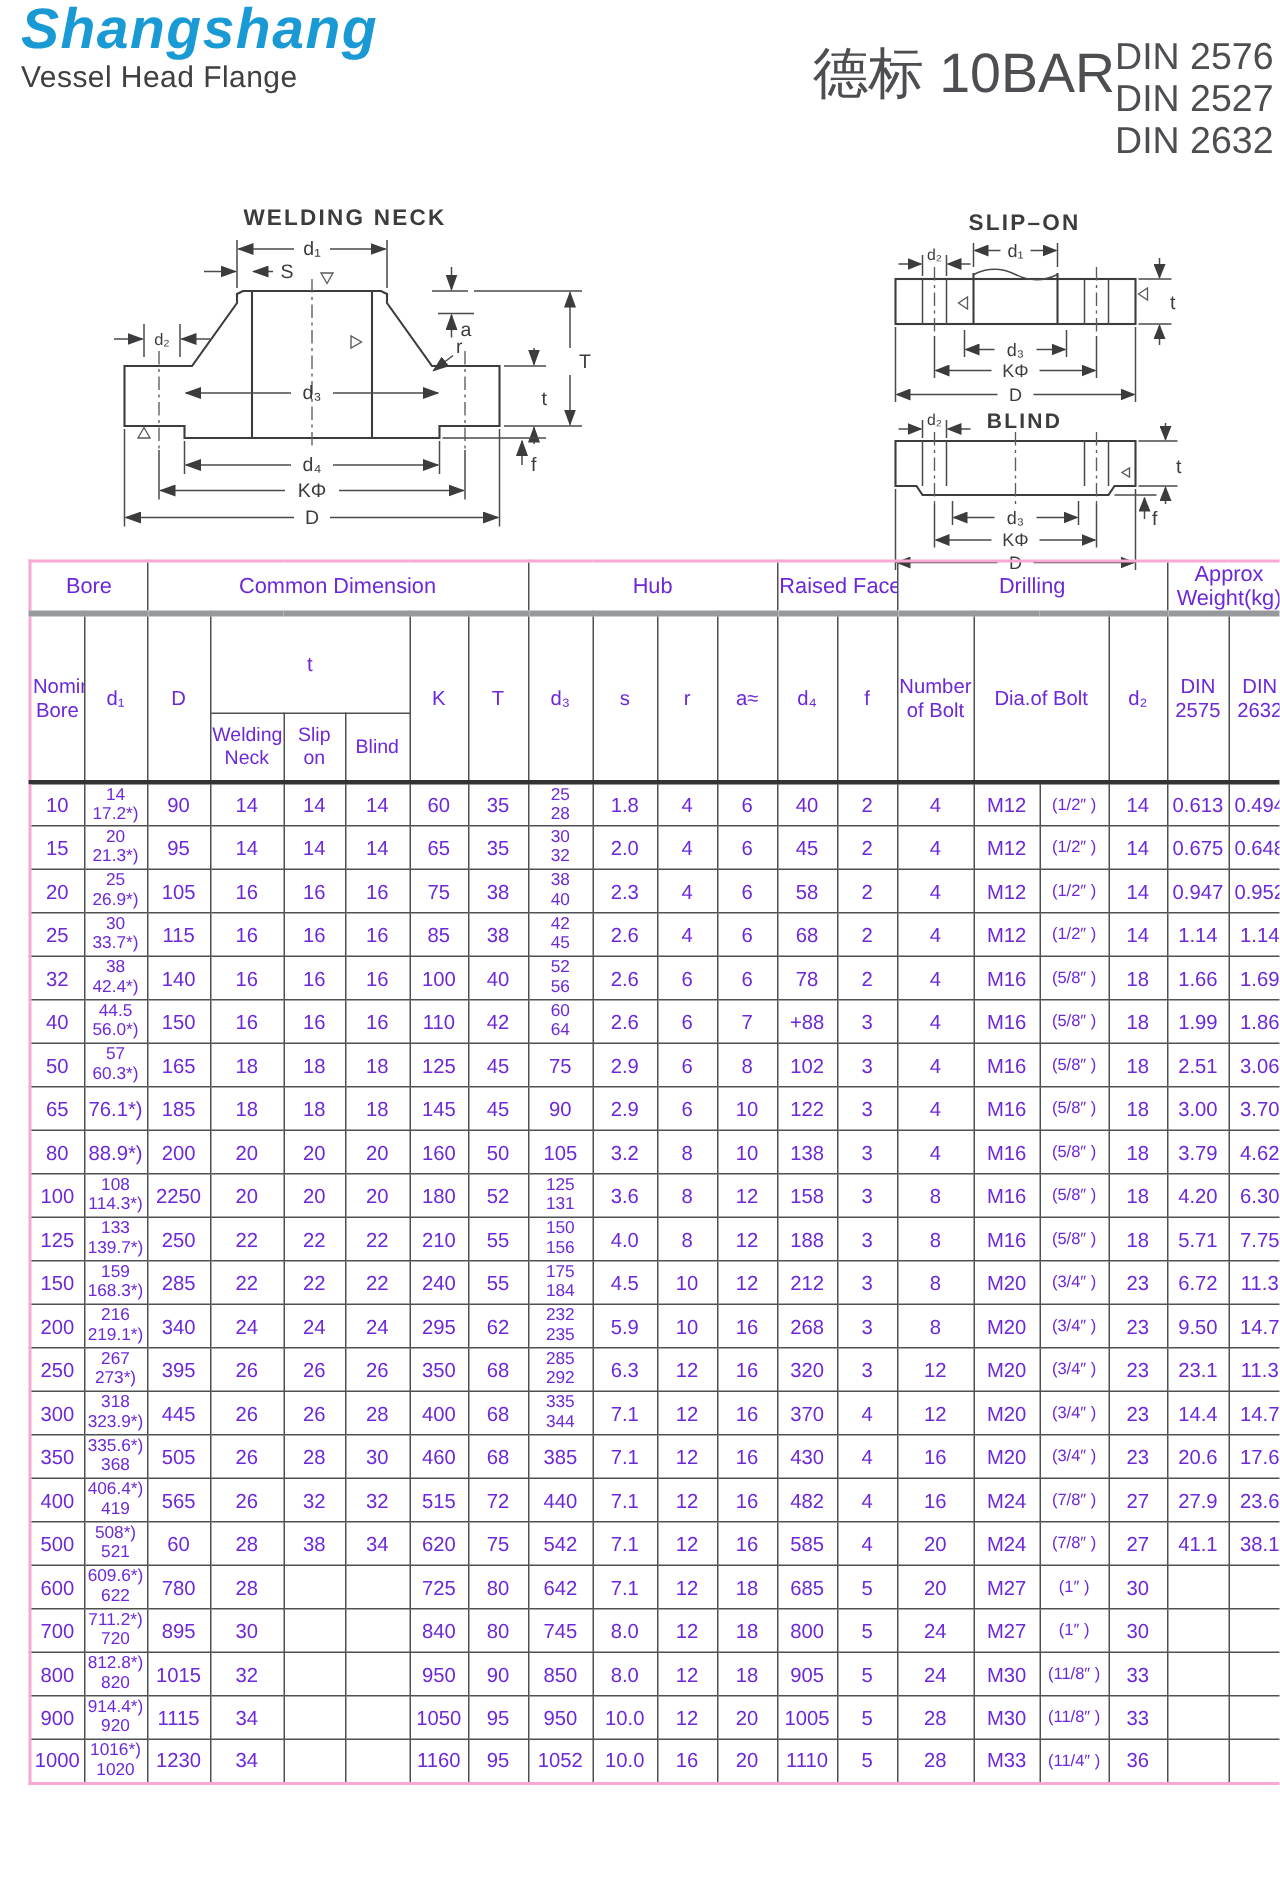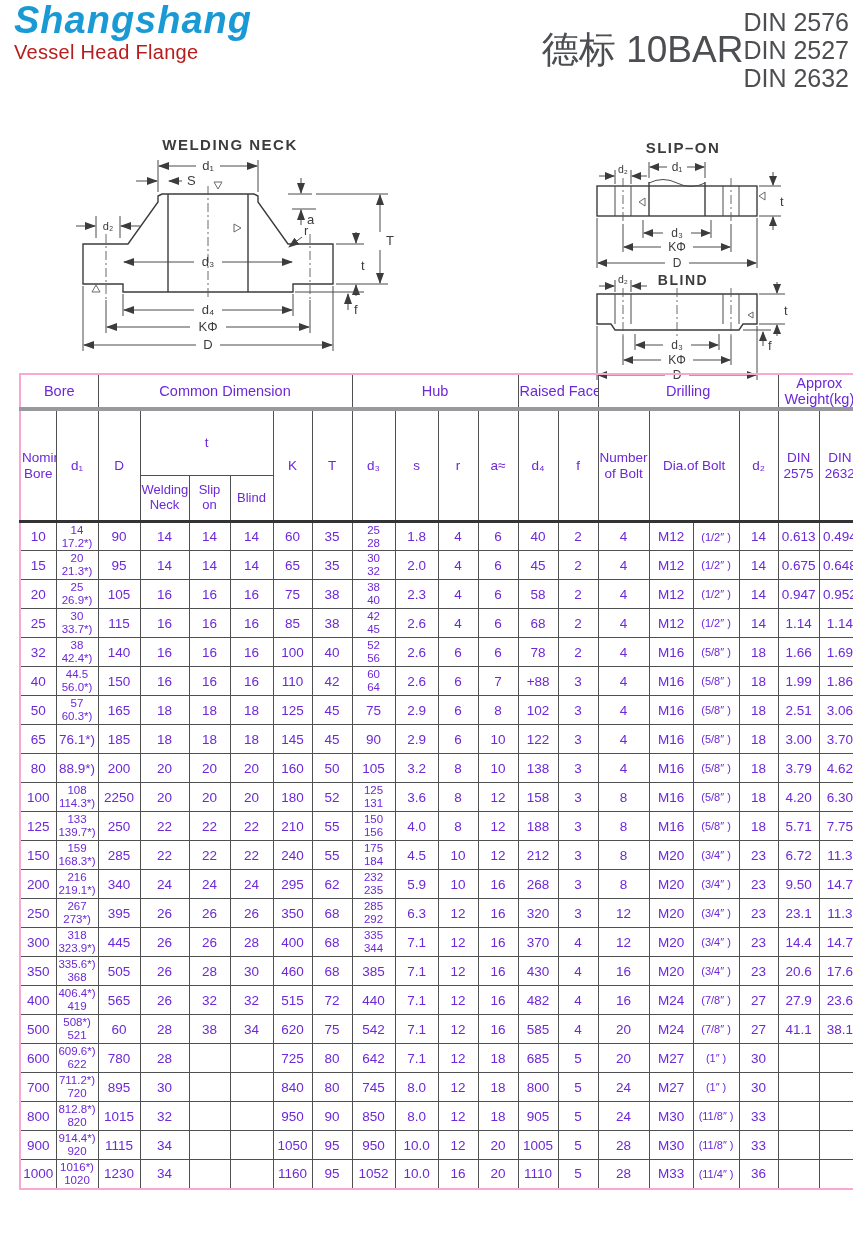--- a/index.html
+++ b/index.html
@@ -7,22 +7,22 @@
     width:853px; height:1252px; position:relative; overflow:hidden;
     background:#ffffff; color:#38383a;
     font-family:"Liberation Sans","DejaVu Sans",sans-serif;
   }
   
   .logo { position:absolute; left:14px; top:0; }
   .logo-title {
     font-size:38px; font-weight:bold; font-style:italic;
     color:#1a9ad5; line-height:40px; letter-spacing:1px;
   }
-  .logo-sub { font-size:20px; color:#b91c1c; margin-top:1px; letter-spacing:0.3px; }
-  .header-right { position:absolute; top:8px; right:4px; display:flex; align-items:center; }
+  .logo-sub { font-size:20px; color:#404040; margin-top:1px; letter-spacing:0.3px; }
+  .header-right { position:absolute; top:24px; right:4px; display:flex; }
   .std-cn { font-size:37px; color:#4c4e51; white-space:nowrap; }
   .din-list { display:flex; flex-direction:column; align-items:flex-end;
               font-size:25px; line-height:28px; color:#4c4e51; }
   
   .diagram { position:absolute; }
   svg text { fill:#3c3c3e; font-family:"Liberation Sans","DejaVu Sans",sans-serif; }
   .dg-title { font-size:15px; font-weight:bold; letter-spacing:1.5px; }
   .dg-lbl  { font-size:13px; }
   .profile { fill:none; stroke:#3c3c3e; stroke-width:1.4; }
   .thin    { fill:none; stroke:#4a4a4c; stroke-width:1; }

